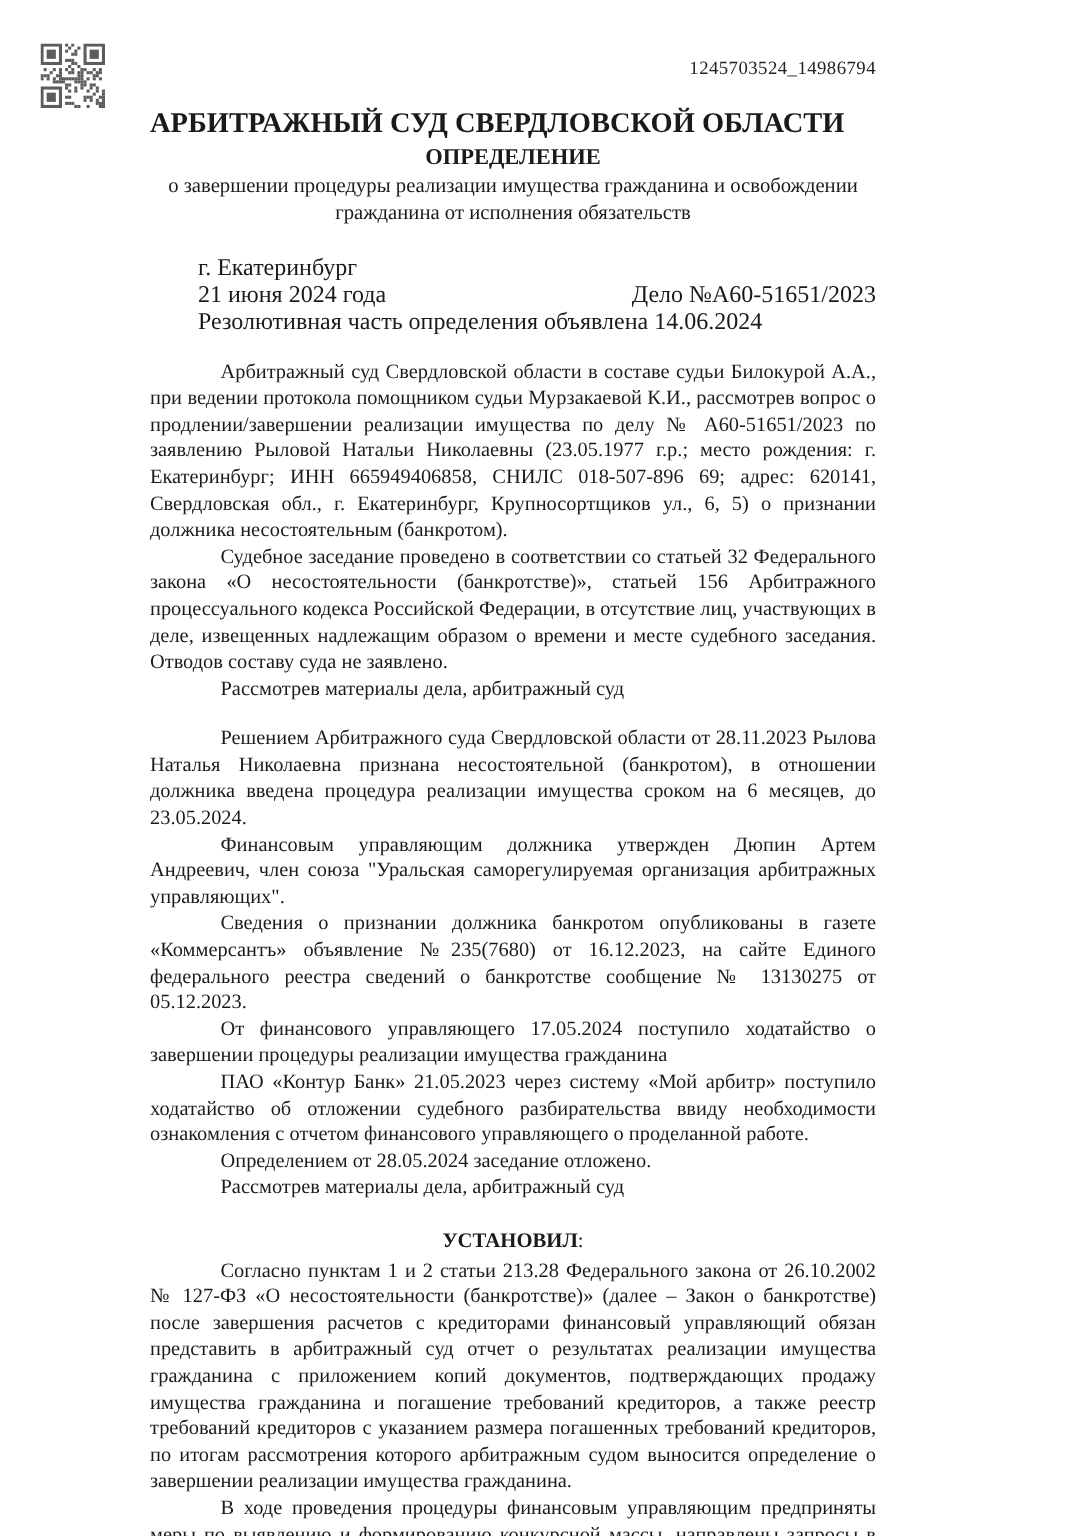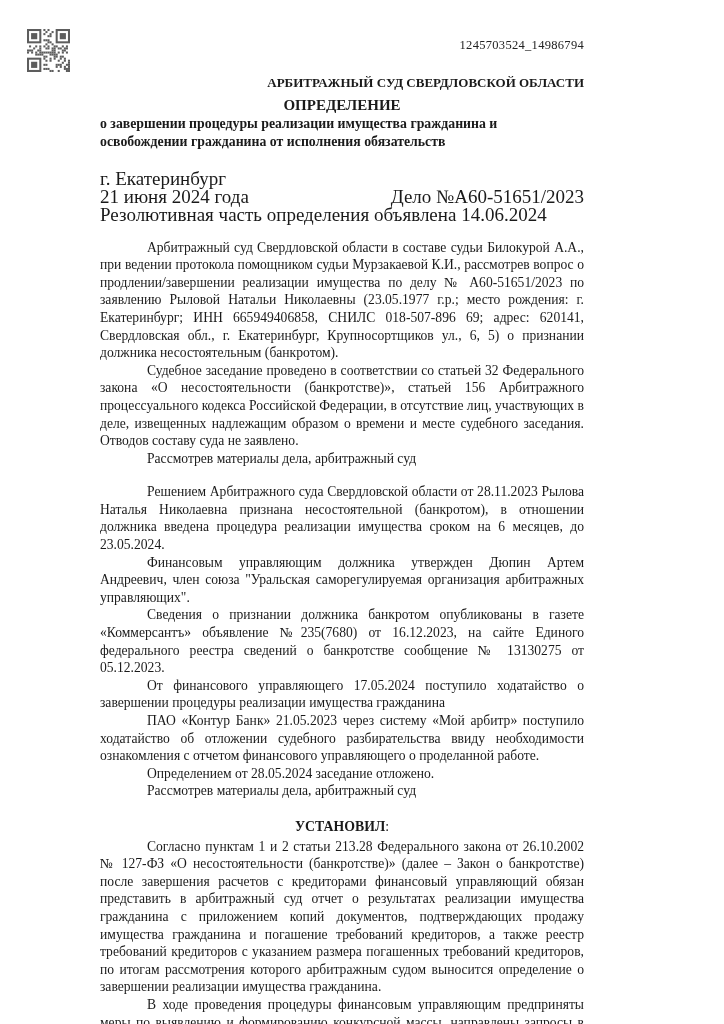--- a/index.html
+++ b/index.html
@@ -25,44 +25,45 @@
   }
   .doc-id {
     text-align: right;
     font-size: 12.5px;
     line-height: 15px;
     letter-spacing: 0.3px;
     color: #222222;
   }
   .court-name {
     margin-top: 21px;
-    text-align: right;
+    text-align: left;
     font-weight: bold;
-    font-size: 13px;
+    font-size: 19px;
     line-height: 18px;
   }
   .doc-type {
     margin-top: 4px;
     text-align: center;
     font-weight: bold;
     font-size: 15px;
     line-height: 18px;
   }
   .doc-subtitle {
     margin: 1px auto 0 auto;
     max-width: 545px;
-    text-align: left;
-    font-weight: bold;
+    text-align: center;
+    font-weight: normal;
     font-size: 13.8px;
     line-height: 17.6px;
   }
   .meta {
     margin-top: 20px;
-    font-size: 19px;
+    font-size: 16px;
     line-height: 17.8px;
+    margin-left: 32px;
   }
   .meta-row {
     display: flex;
     justify-content: space-between;
     gap: 34px;
   }
   .doc-body {
     margin-top: 15px;
     font-size: 13.6px;
     line-height: 17.6px;

